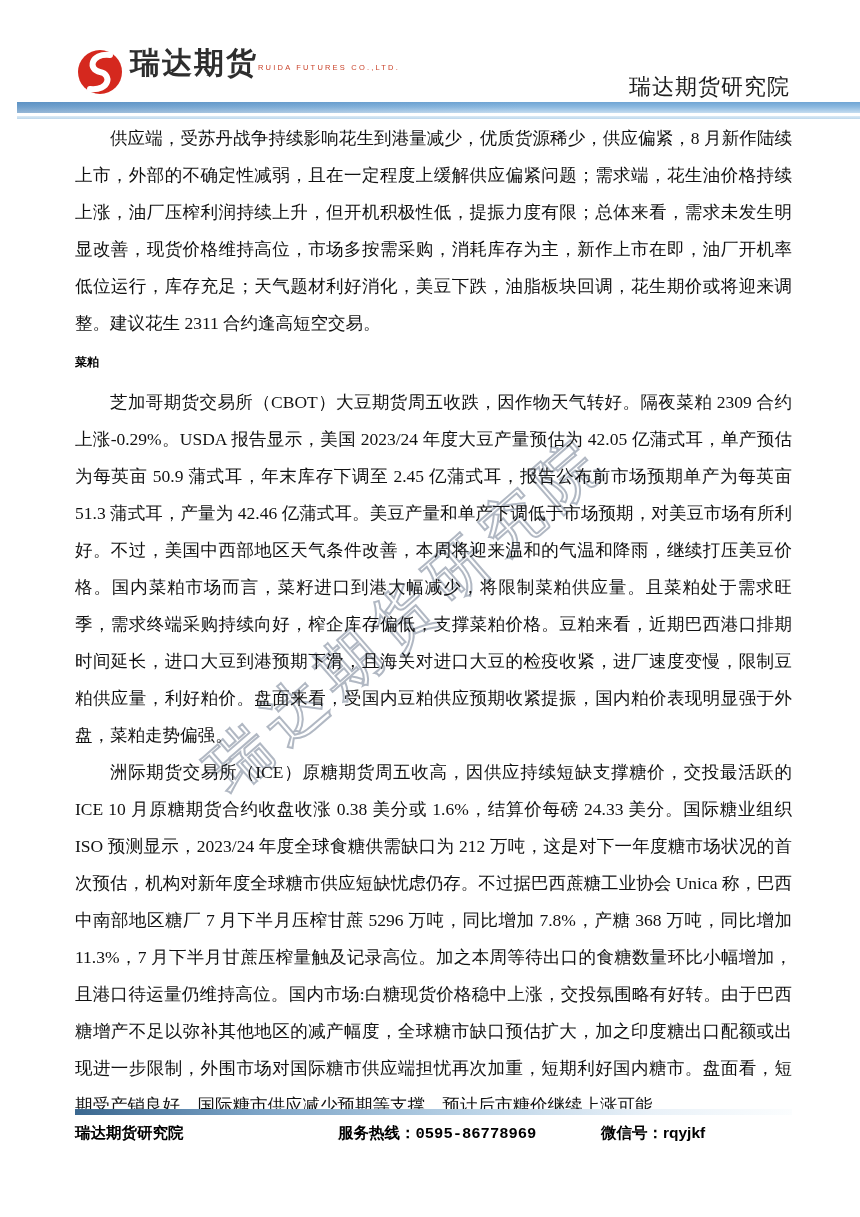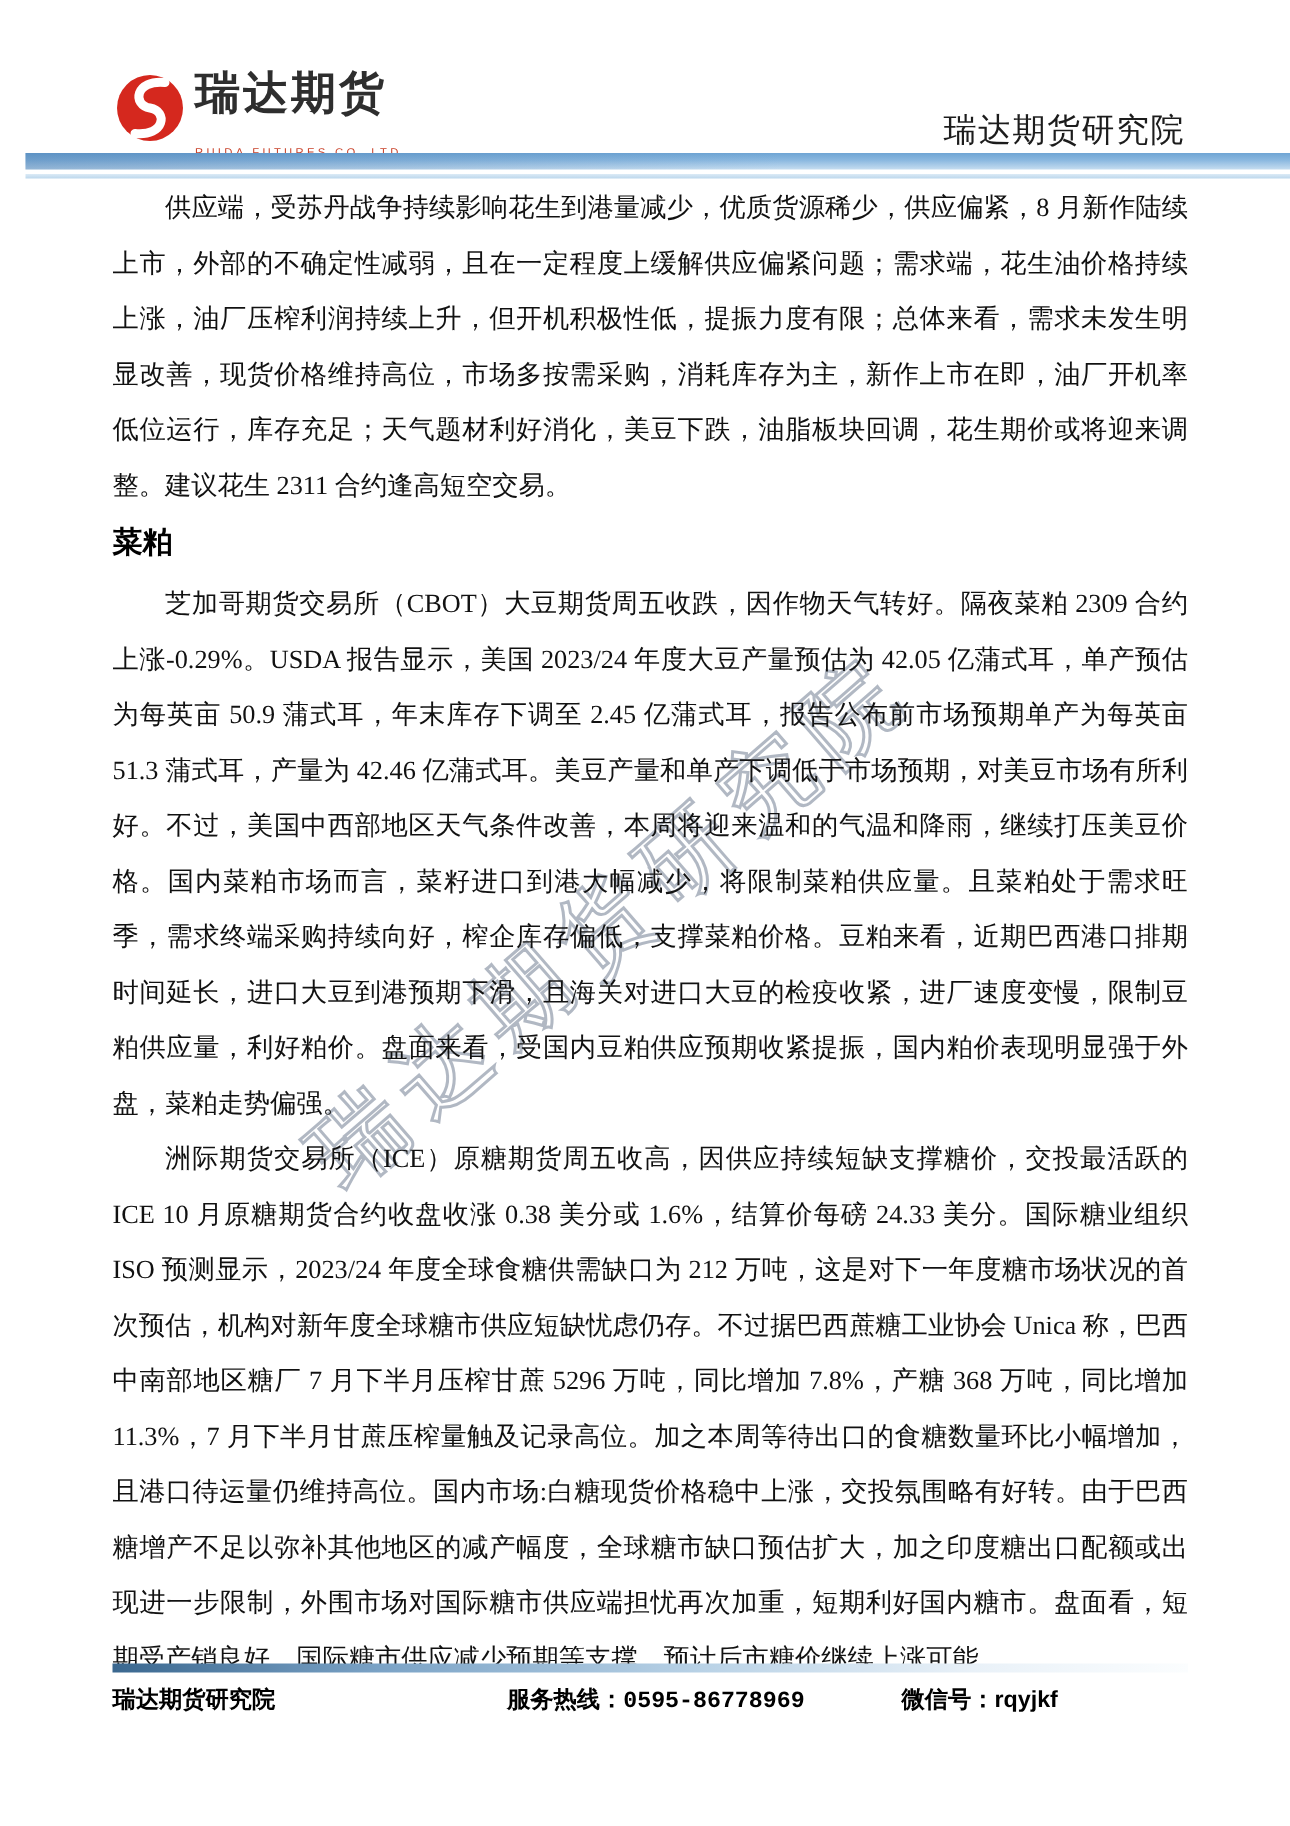--- a/index.html
+++ b/index.html
@@ -9,21 +9,21 @@
     margin:0 auto;
     background:#ffffff;
     overflow:hidden;
     font-family:"Liberation Serif","DejaVu Serif",serif;
     color:#111;
   }
   
   .header{position:absolute;top:0;left:0;right:0;height:120px;z-index:2;}
   .logo-block{position:absolute;left:76px;top:46px;display:flex;align-items:flex-start;}
   .logo-mark{width:48px;height:50px;flex:0 0 auto;}
-  .logo-text{margin-left:6px;display:flex;flex-direction:column;}
+  .logo-text{margin-left:6px;display:flex;flex-direction:row;}
   .logo-cn{
     font-family:"Liberation Sans","DejaVu Sans",sans-serif;
     font-weight:bold;font-size:30px;line-height:34px;color:#2e2e2e;letter-spacing:2px;
   }
   .logo-en{
     font-family:"Liberation Sans","DejaVu Sans",sans-serif;
     font-size:7.5px;color:#c9432b;letter-spacing:2.2px;margin-top:17px;
   }
   .header-title{
     position:absolute;right:70px;top:72px;
@@ -58,21 +58,21 @@
   }
   .content p{
     margin:0;
     text-align:justify;
     text-indent:2em;
     font-size:17.5px;
     line-height:37px;
   }
   .content h2{
     font-family:"Liberation Sans","DejaVu Sans",sans-serif;
-    font-size:20px;font-weight:bold;color:#000;
+    font-size:12px;font-weight:bold;color:#000;
     margin:9px 0 11px 0;line-height:22px;
   }
   .content p.first{margin-top:0;}
   
   .footer{position:absolute;left:75px;right:68px;top:1109px;z-index:2;}
   .footer-bar{
     height:6px;width:100%;
     background:linear-gradient(to right,#3a678f 0%,#7ba3c6 25%,#b9d2e6 55%,#e9f1f8 80%,#fbfdfe 100%);
   }
   .footer-row{

